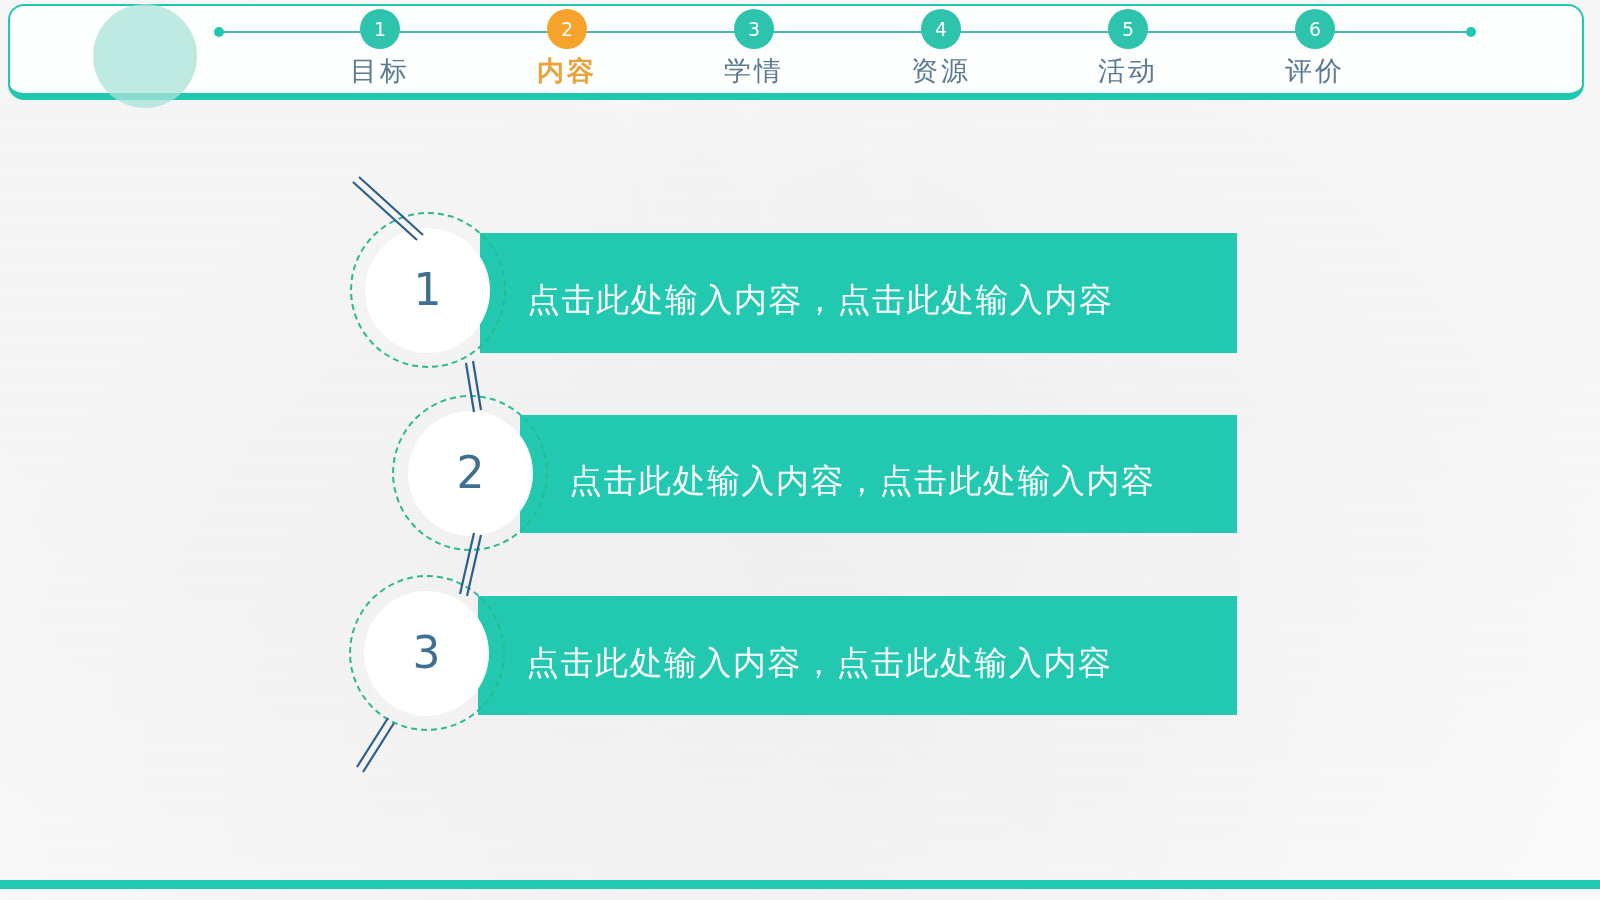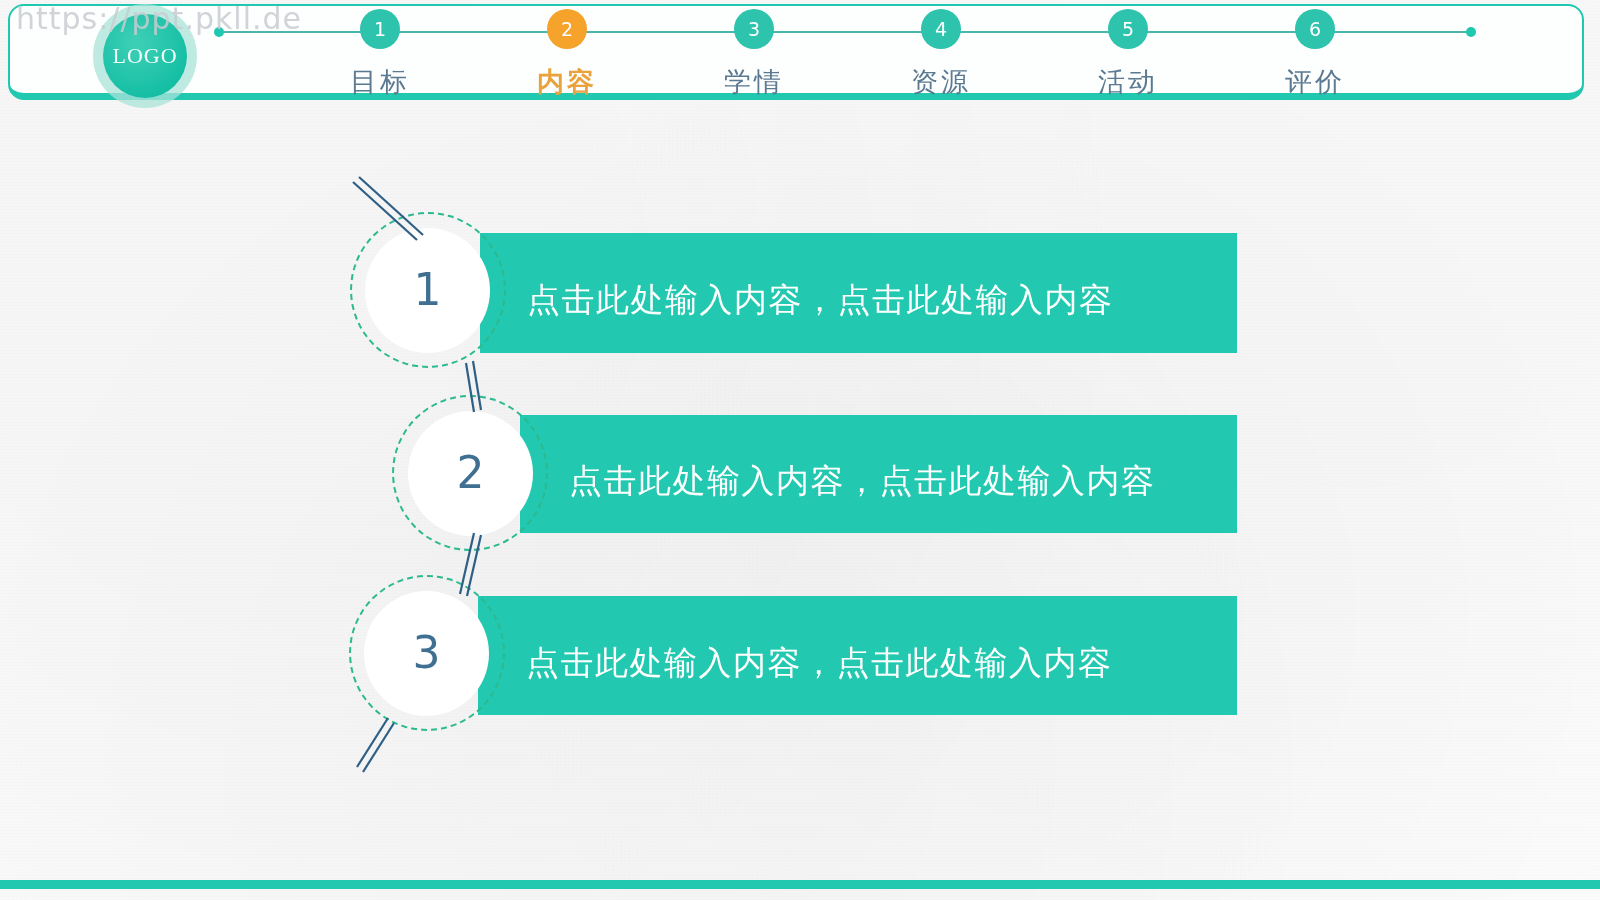--- a/index.html
+++ b/index.html
@@ -81,21 +81,21 @@
   .step-bubble{
     width:40px;height:40px;border-radius:50%;
     margin:9px auto 0;
     display:flex;align-items:center;justify-content:center;
     color:#ffffff;font-size:19px;
     font-family:"DejaVu Sans","Liberation Sans",sans-serif;
   }
   .step-bubble.teal{background:#2dc3ad;}
   .step-bubble.orange{background:#f5a32a;}
   .step-label{
-    margin-top:15px;font-size:27px;letter-spacing:3px;
+    margin-top:4px;font-size:27px;letter-spacing:3px;
     font-family:"DejaVu Serif","Liberation Serif",serif;
   }
   .step-label.teal{color:#5b7a92;}
   .step-label.orange{color:#e9a23c;font-weight:bold;}
 
   
   #content{position:absolute;left:0;top:0;width:1600px;height:900px;z-index:5;}
 
   .row{position:absolute;}
   .bar{
@@ -131,35 +131,31 @@
     position:absolute;left:0;top:880px;width:1600px;height:9px;background:#22c9b0;z-index:8;
   }
 </style>
 </head>
 <body>
 
 <div id="stage">
 
   <div id="grain"></div>
 
-  <div id="watermark">https://ppt.pkll.de</div>
 
   <div id="header"></div>
 
   <div id="track">
     <div id="track-line"></div>
     <div class="track-dot" id="track-dot-left"></div>
     <div class="track-dot" id="track-dot-right"></div>
   </div>
 
   <div id="logo-wrap">
     <div id="logo-halo"></div>
-    <div id="logo-circle">
-      <span id="logo-text">LOGO</span>
-    </div>
   </div>
 
   <div class="step" style="left:320px;">
     <div class="step-bubble teal">
       <span>1</span>
     </div>
     <div class="step-label teal">目标</div>
   </div>
 
   <div class="step" style="left:507px;">

